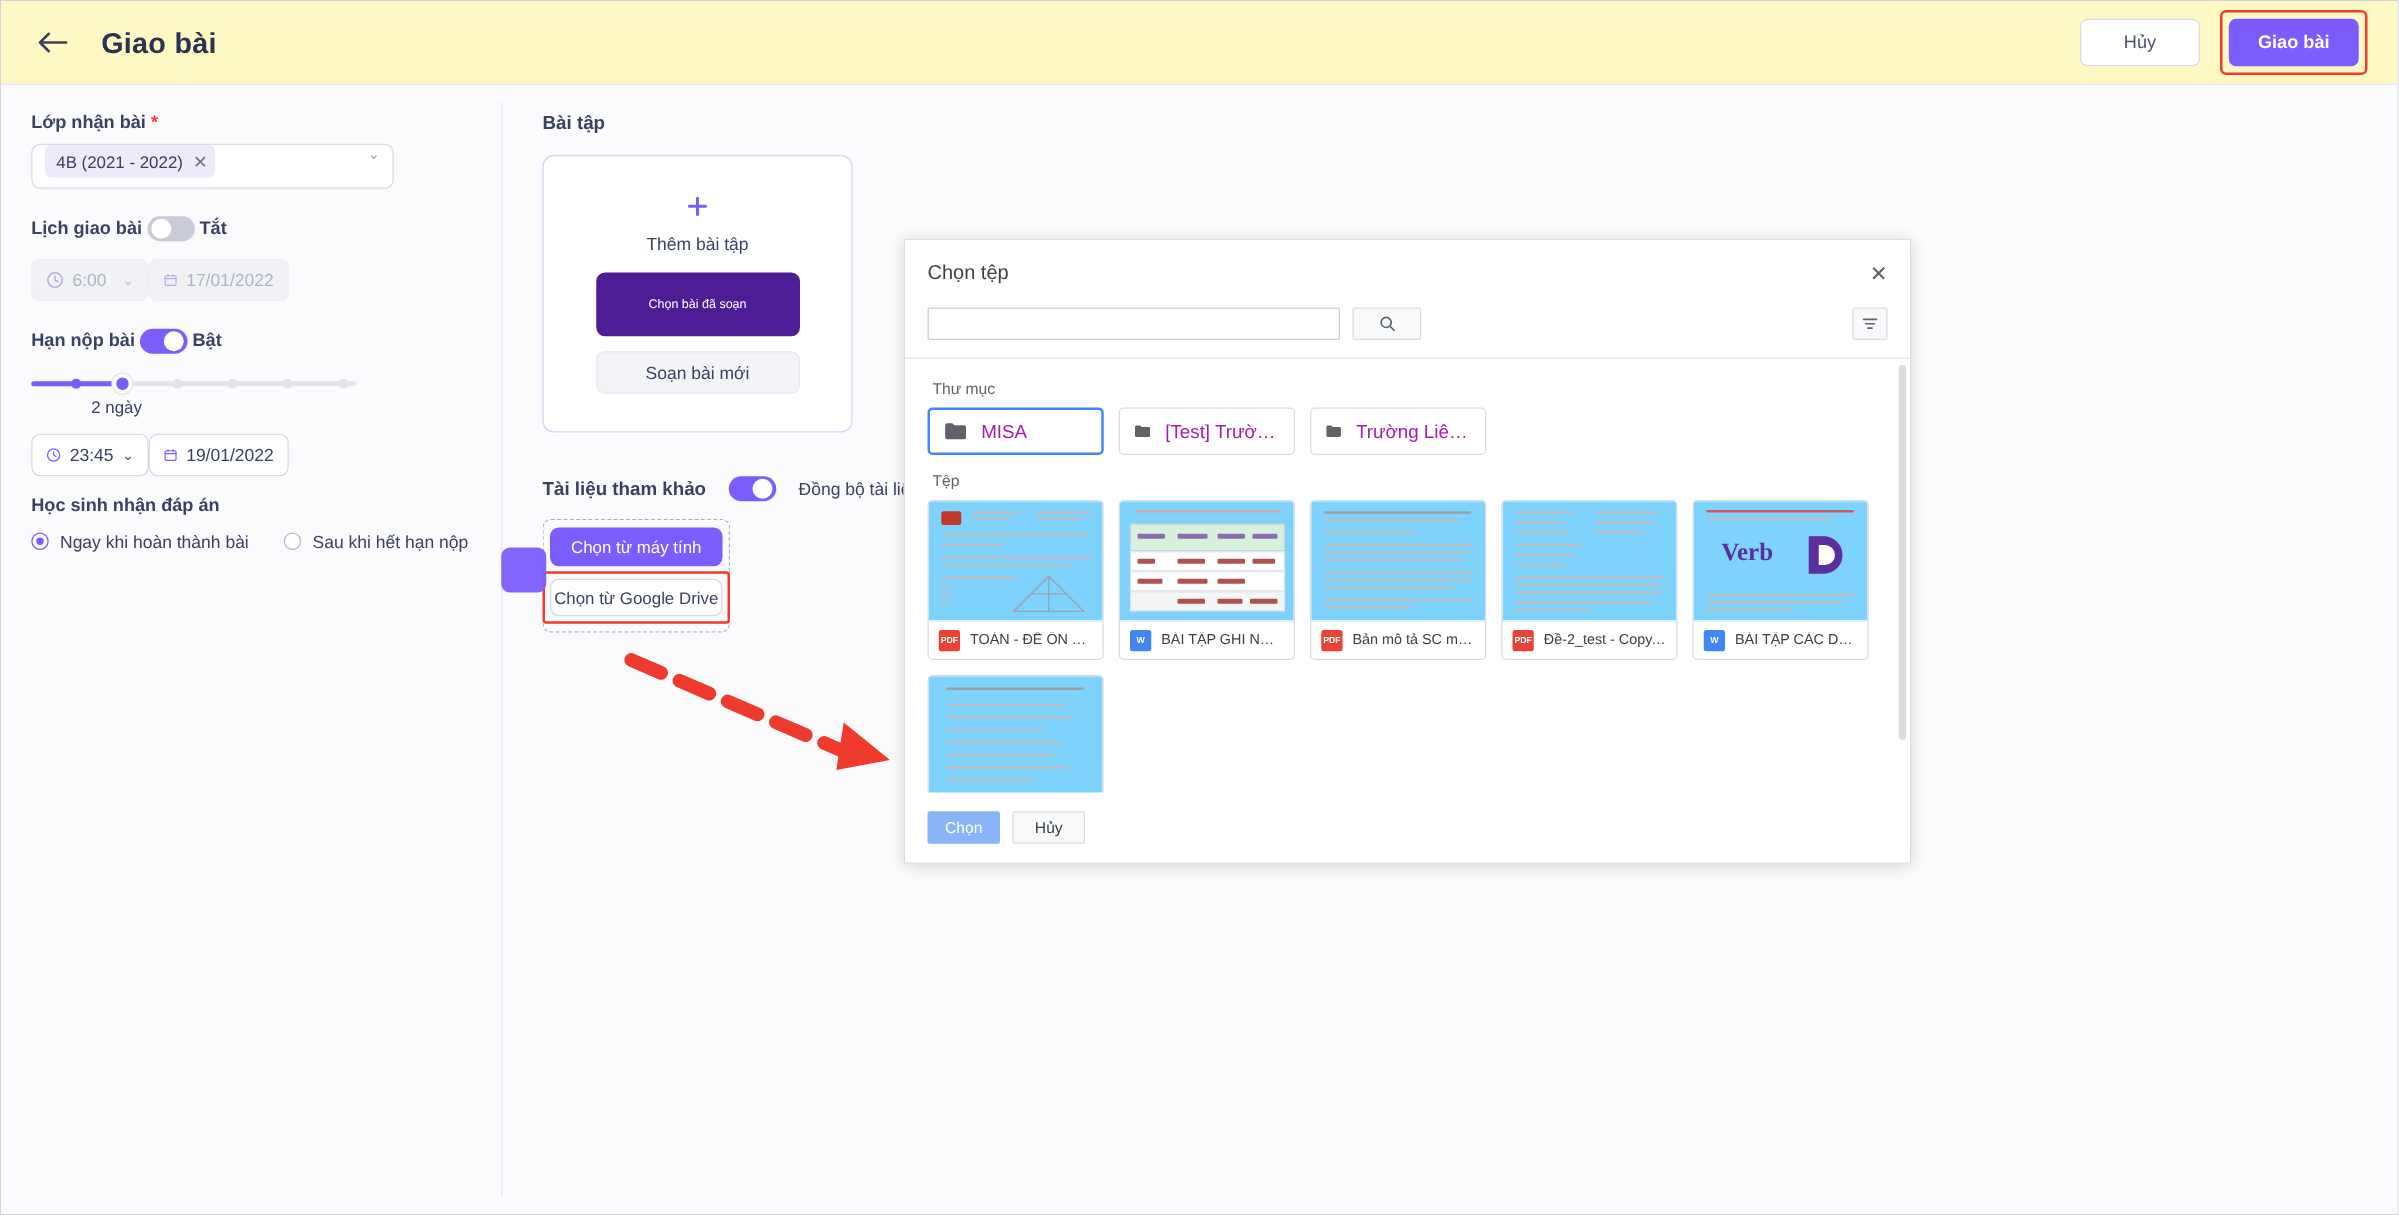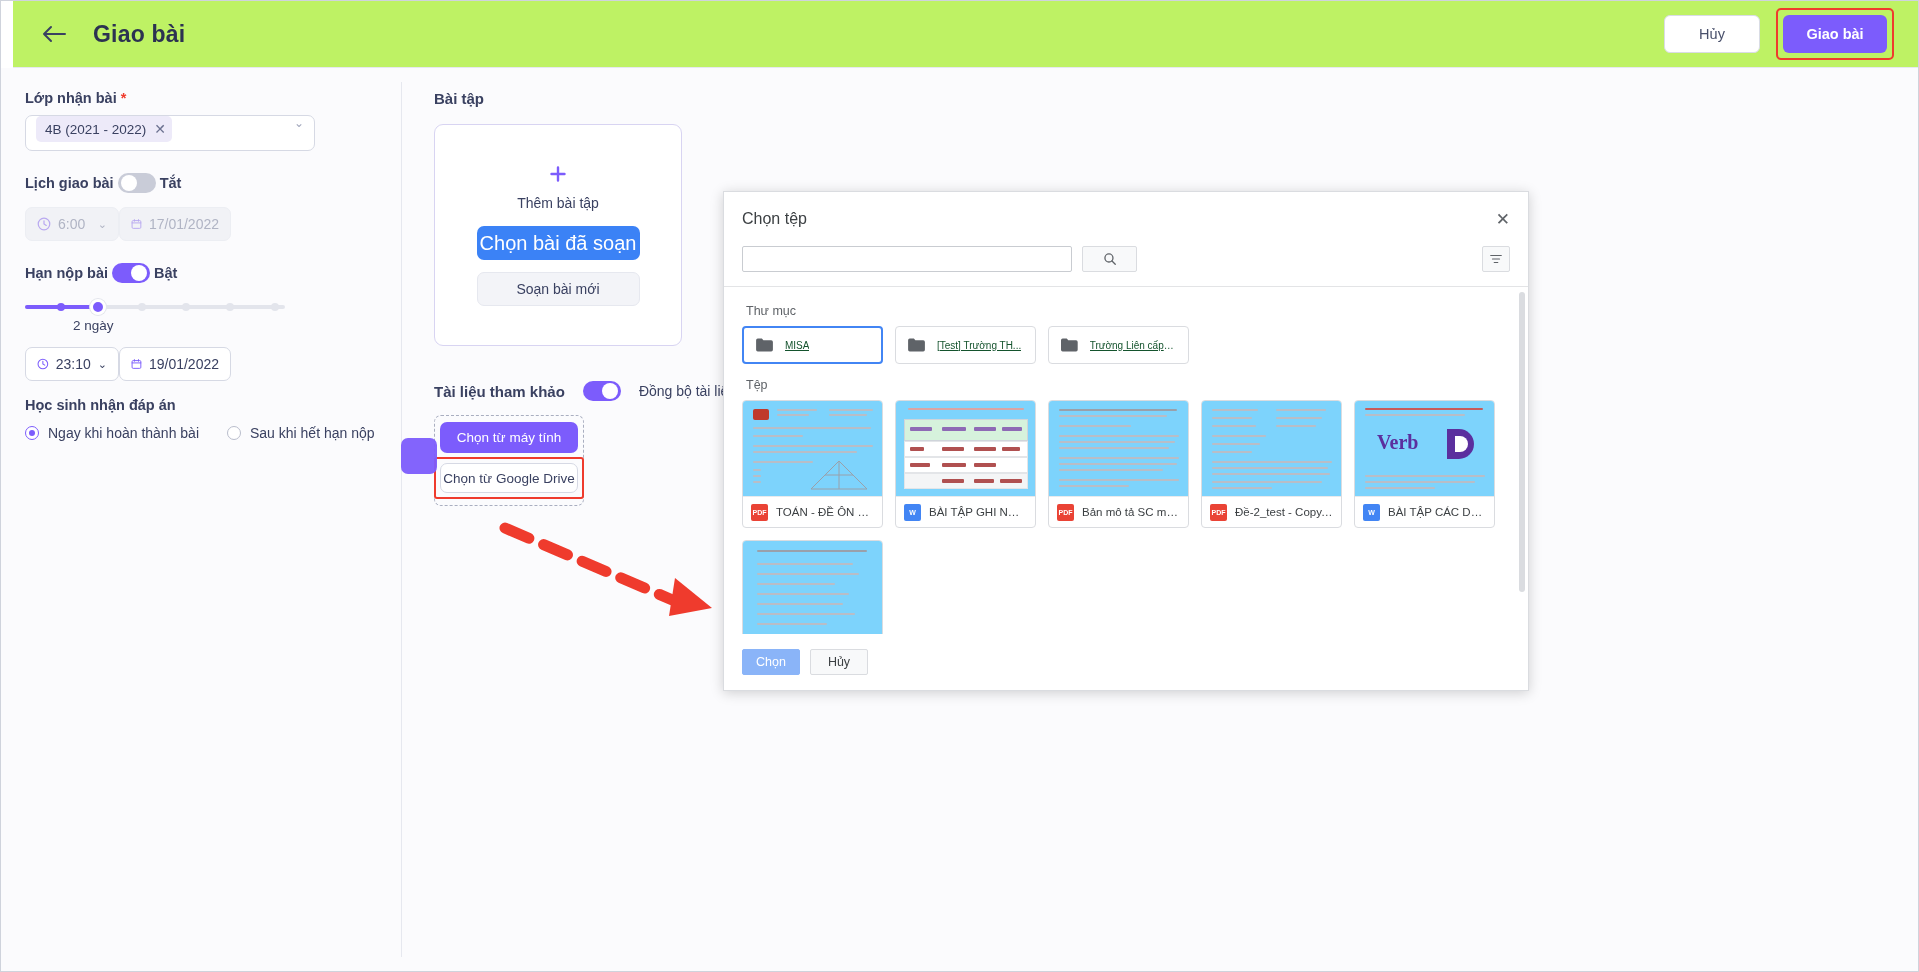--- a/index.html
+++ b/index.html
@@ -12,22 +12,22 @@
   #app {
     position: relative;
     width: 1919px; height: 972px;
     background: #ffffff;
     border: 1px solid #cfd3dc;
   }
 
   
   .topbar {
     position: absolute; left: 0; top: 0; right: 0; height: 67px;
-    background: #bef264; border-bottom: 1px solid #e6e8ef;
-    display: flex; align-items: center; padding: 0 24px; margin-left: 12px;
+    background: #fef9c3; border-bottom: 1px solid #e6e8ef;
+    display: flex; align-items: center; padding: 0 24px;
   }
   .back-arrow { width: 34px; height: 34px; display:flex; align-items:center; justify-content:center; cursor:pointer; }
   .page-title { font-size: 23px; font-weight: 600; color: #2c3251; margin-left: 22px; letter-spacing: .2px; }
   .topbar-spacer { flex: 1; }
   .btn-cancel-top {
     width: 96px; height: 38px; border: 1px solid #d9dce5; border-radius: 6px;
     background: #fff; color: #49506b; font-size: 14.5px; cursor: pointer;
     display:flex; align-items:center; justify-content:center;
   }
   .assign-wrap { position: relative; margin-left: 16px; padding: 5px; border: 2px solid #ef3b2d; border-radius: 5px; }
@@ -100,22 +100,22 @@
 
   
   .sec-title { font-size: 15px; font-weight: 700; color: #3a4161; }
   .exercise-card {
     margin-top: 17px; width: 248px; height: 222px; border: 1px solid #d8d4f2; border-radius: 9px;
     background: #fff; display: flex; flex-direction: column; align-items: center; justify-content: center; gap: 2px;
   }
   .plus-icon { font-size: 24px; color: #7c5cfc; line-height: 1; font-weight: 400; }
   .add-ex-text { font-size: 14px; color: #3a4161; margin-top: 5px; margin-bottom: 13px; }
   .btn-primary-sm {
-    width: 163px; height: 34px; border-radius: 7px; background: #3b82f6; color: #fff;
-    font-size: 20px; border: none; cursor: pointer; display:flex; align-items:center; justify-content:center;
+    width: 163px; height: 51px; border-radius: 7px; background: #4c1d95; color: #fff;
+    font-size: 10px; border: none; cursor: pointer; display:flex; align-items:center; justify-content:center;
   }
   .btn-ghost-sm {
     width: 163px; height: 34px; border-radius: 7px; background: #f3f4f8; color: #3a4161;
     font-size: 14px; border: 1px solid #e6e8ef; cursor: pointer; margin-top: 10px;
     display:flex; align-items:center; justify-content:center;
   }
 
   .docs-head { display: flex; align-items: center; gap: 18px; margin-top: 35px; }
   .sync-text { font-size: 14px; color: #3a4161; }
 
@@ -164,21 +164,21 @@
   }
   .modal-sep { height: 1px; background: #e3e4e6; }
   .modal-content { position: absolute; left: 0; right: 0; top: 96px; bottom: 56px; overflow: hidden; padding: 12px 18px 0 18px; }
   .group-label { font-size: 12.5px; color: #5f6368; margin: 4px 0 8px 4px; }
   .folder-row { display: flex; gap: 12px; }
   .folder-chip {
     width: 141px; height: 38px; border: 1px solid #dadce0; border-radius: 4px; background: #fff;
     display: flex; align-items: center; gap: 12px; padding: 0 12px; cursor: pointer;
   }
   .folder-chip.selected { border: 2px solid #4285f4; }
-  .folder-name { font-size: 10px; color: #14532d; white-space: nowrap; overflow: hidden; text-overflow: ellipsis; text-decoration: underline; }
+  .folder-name { font-size: 15px; color: #a21caf; white-space: nowrap; overflow: hidden; text-overflow: ellipsis; }
   .files-grid { display: flex; flex-wrap: wrap; gap: 12px; margin-top: 8px; }
   .file-card {
     width: 141px; height: 128px; border: 1px solid #dadce0; border-radius: 4px; background: #fff;
     overflow: hidden; cursor: pointer; display: flex; flex-direction: column;
   }
   .thumb { flex: 1; background: #7dd3fc; position: relative; overflow: hidden; border-bottom: 1px solid #e8eaed; }
   .file-foot { height: 30px; display: flex; align-items: center; gap: 8px; padding: 0 8px; }
   .ftype {
     width: 17px; height: 17px; border-radius: 2px; color: #fff; font-size: 7px; font-weight: 700;
     display:flex; align-items:center; justify-content:center; flex: none;
@@ -284,21 +284,21 @@
         </div>
         <div class="slider-caption">2 ngày</div>
       </div>
 
       <div class="datetime-row">
         <div class="dt-box active dt-time">
           <svg width="14" height="14" viewBox="0 0 16 16">
               <circle cx="8" cy="8" r="6.6" stroke="#7c5cfc" stroke-width="1.4" fill="none"></circle>
               <path d="M8 4.4V8l2.6 1.6" stroke="#7c5cfc" stroke-width="1.4" fill="none" stroke-linecap="round"></path>
             </svg>
-          <span>23:10</span>
+          <span>23:45</span>
           <span class="dt-caret">⌄</span>
         </div>
         <div class="dt-box active dt-date">
           <svg width="14" height="14" viewBox="0 0 16 16">
               <rect x="1.6" y="3" width="12.8" height="11.4" rx="1.6" stroke="#7c5cfc" stroke-width="1.4" fill="none"></rect>
               <path d="M1.6 6.4h12.8M5 1.6v2.4M11 1.6v2.4" stroke="#7c5cfc" stroke-width="1.4" stroke-linecap="round"></path>
             </svg>
           <span>19/01/2022</span>
         </div>
       </div>

